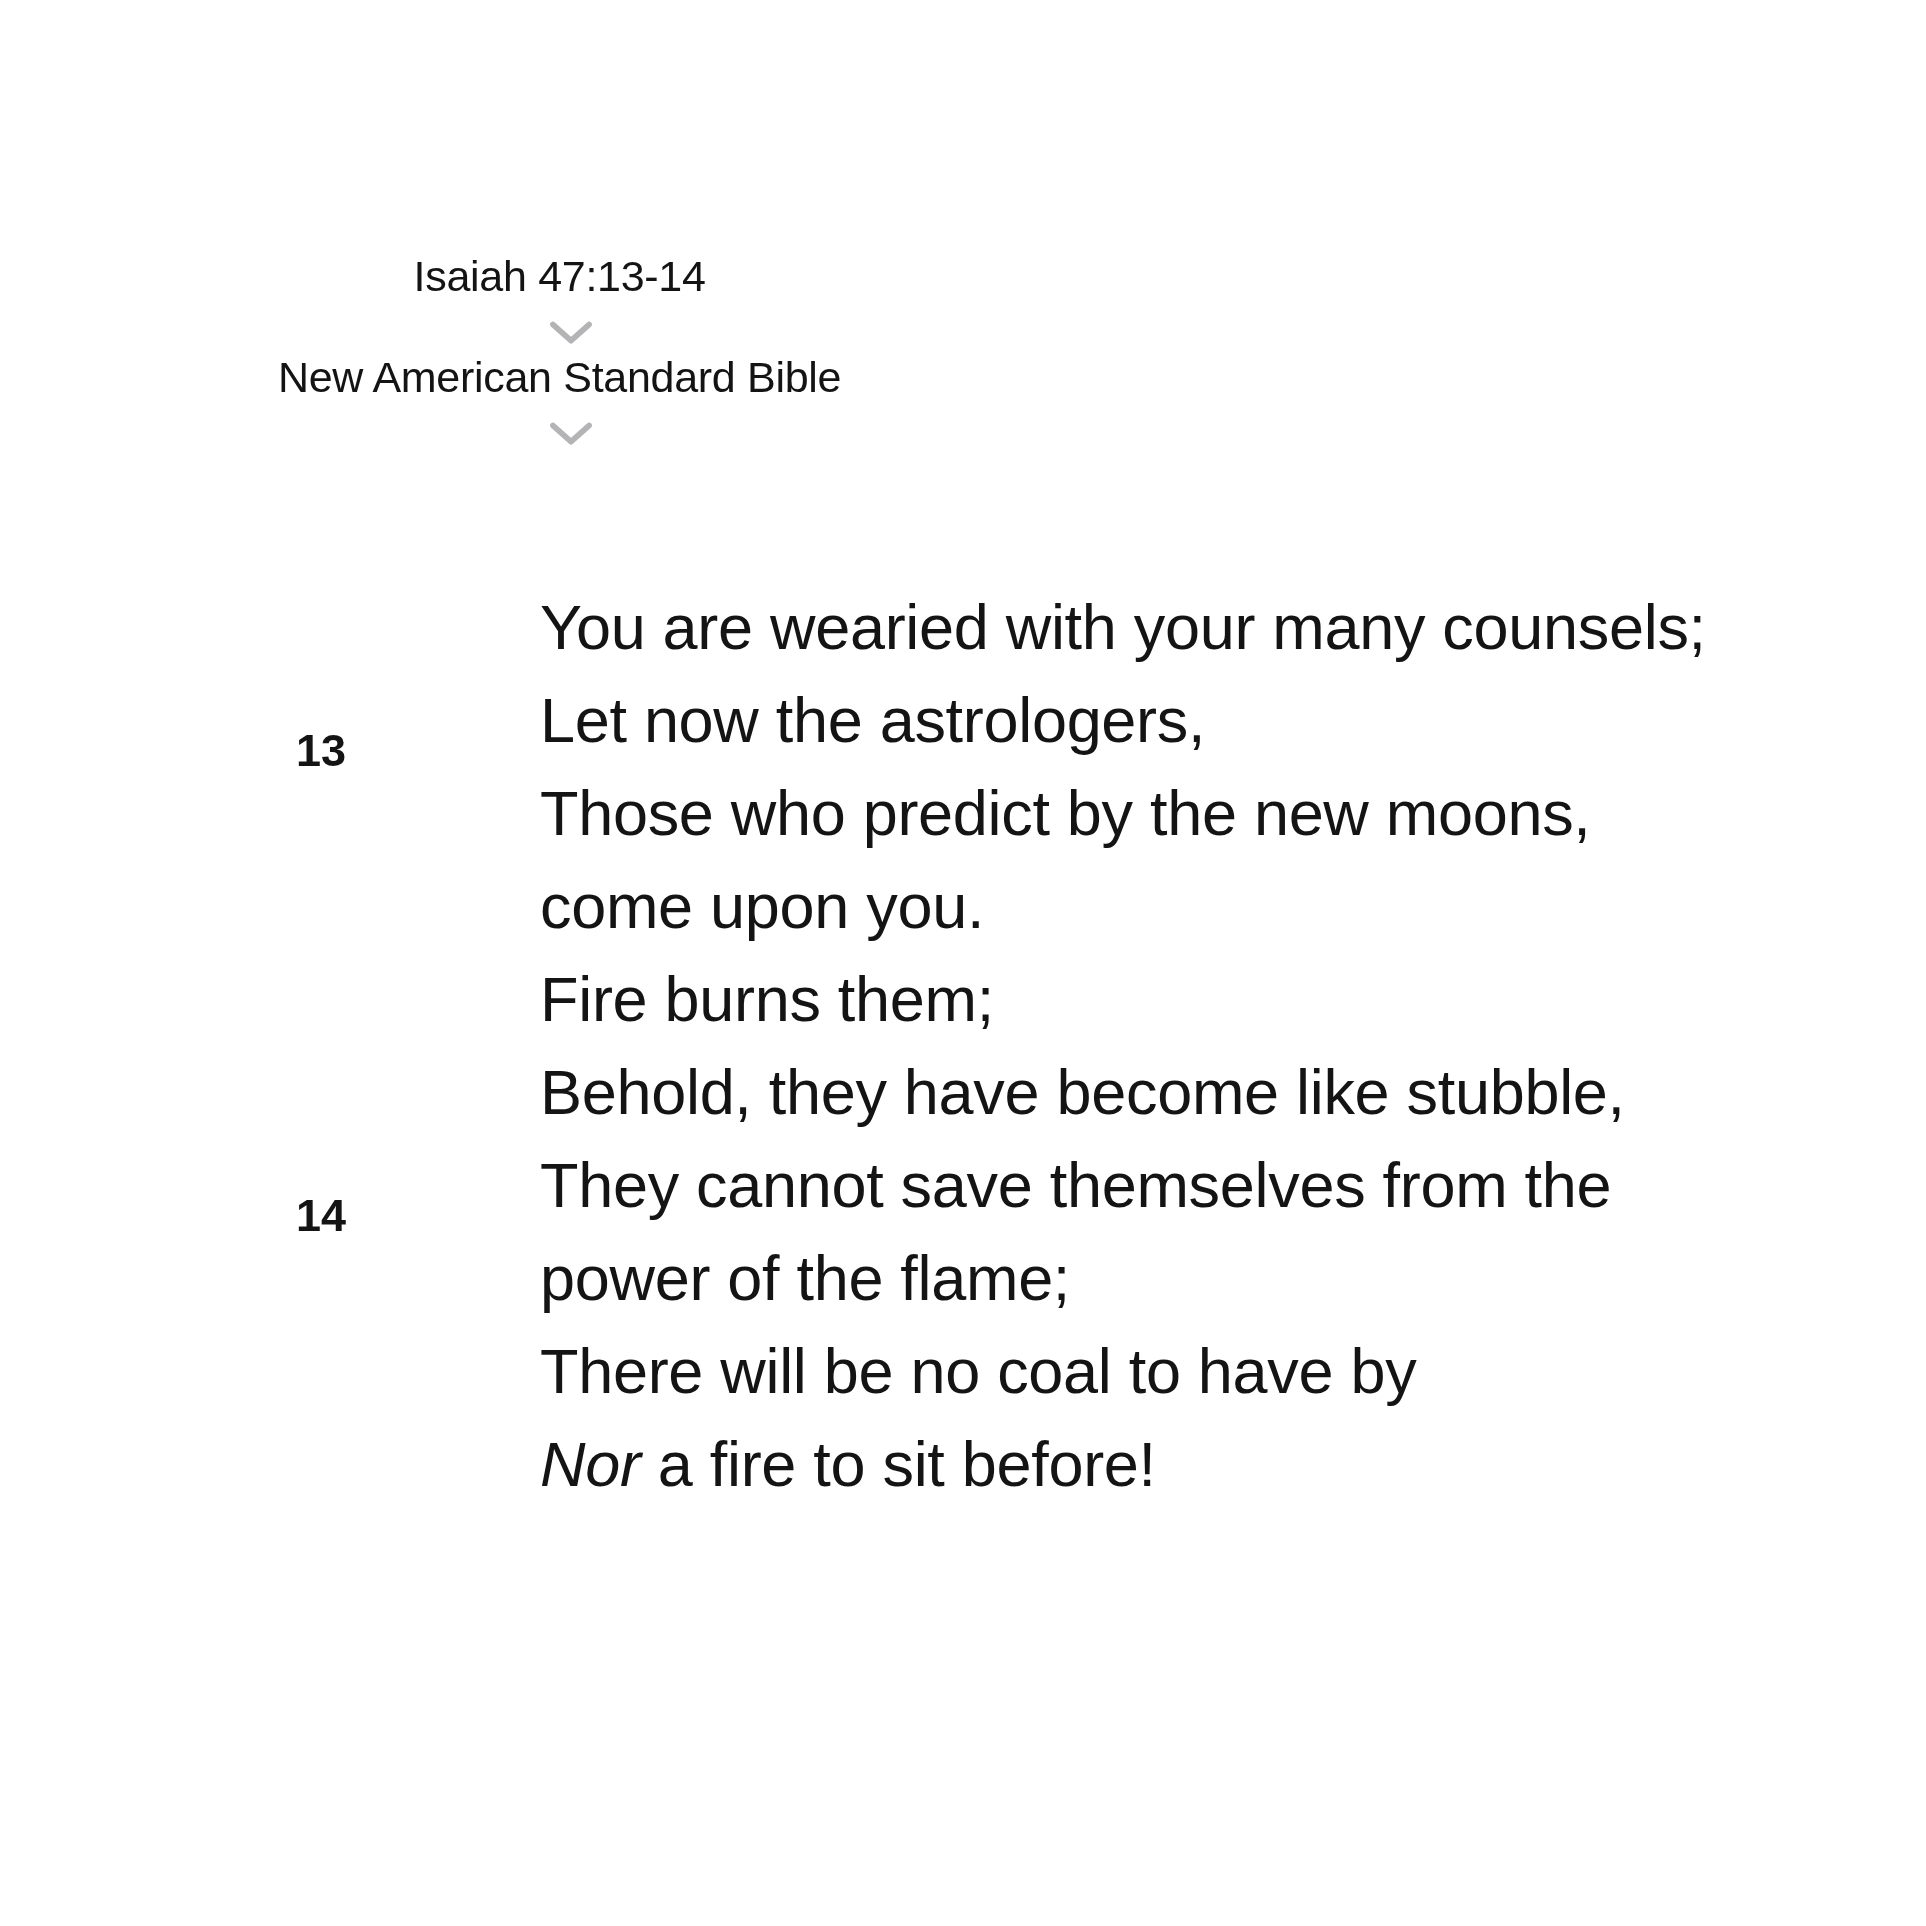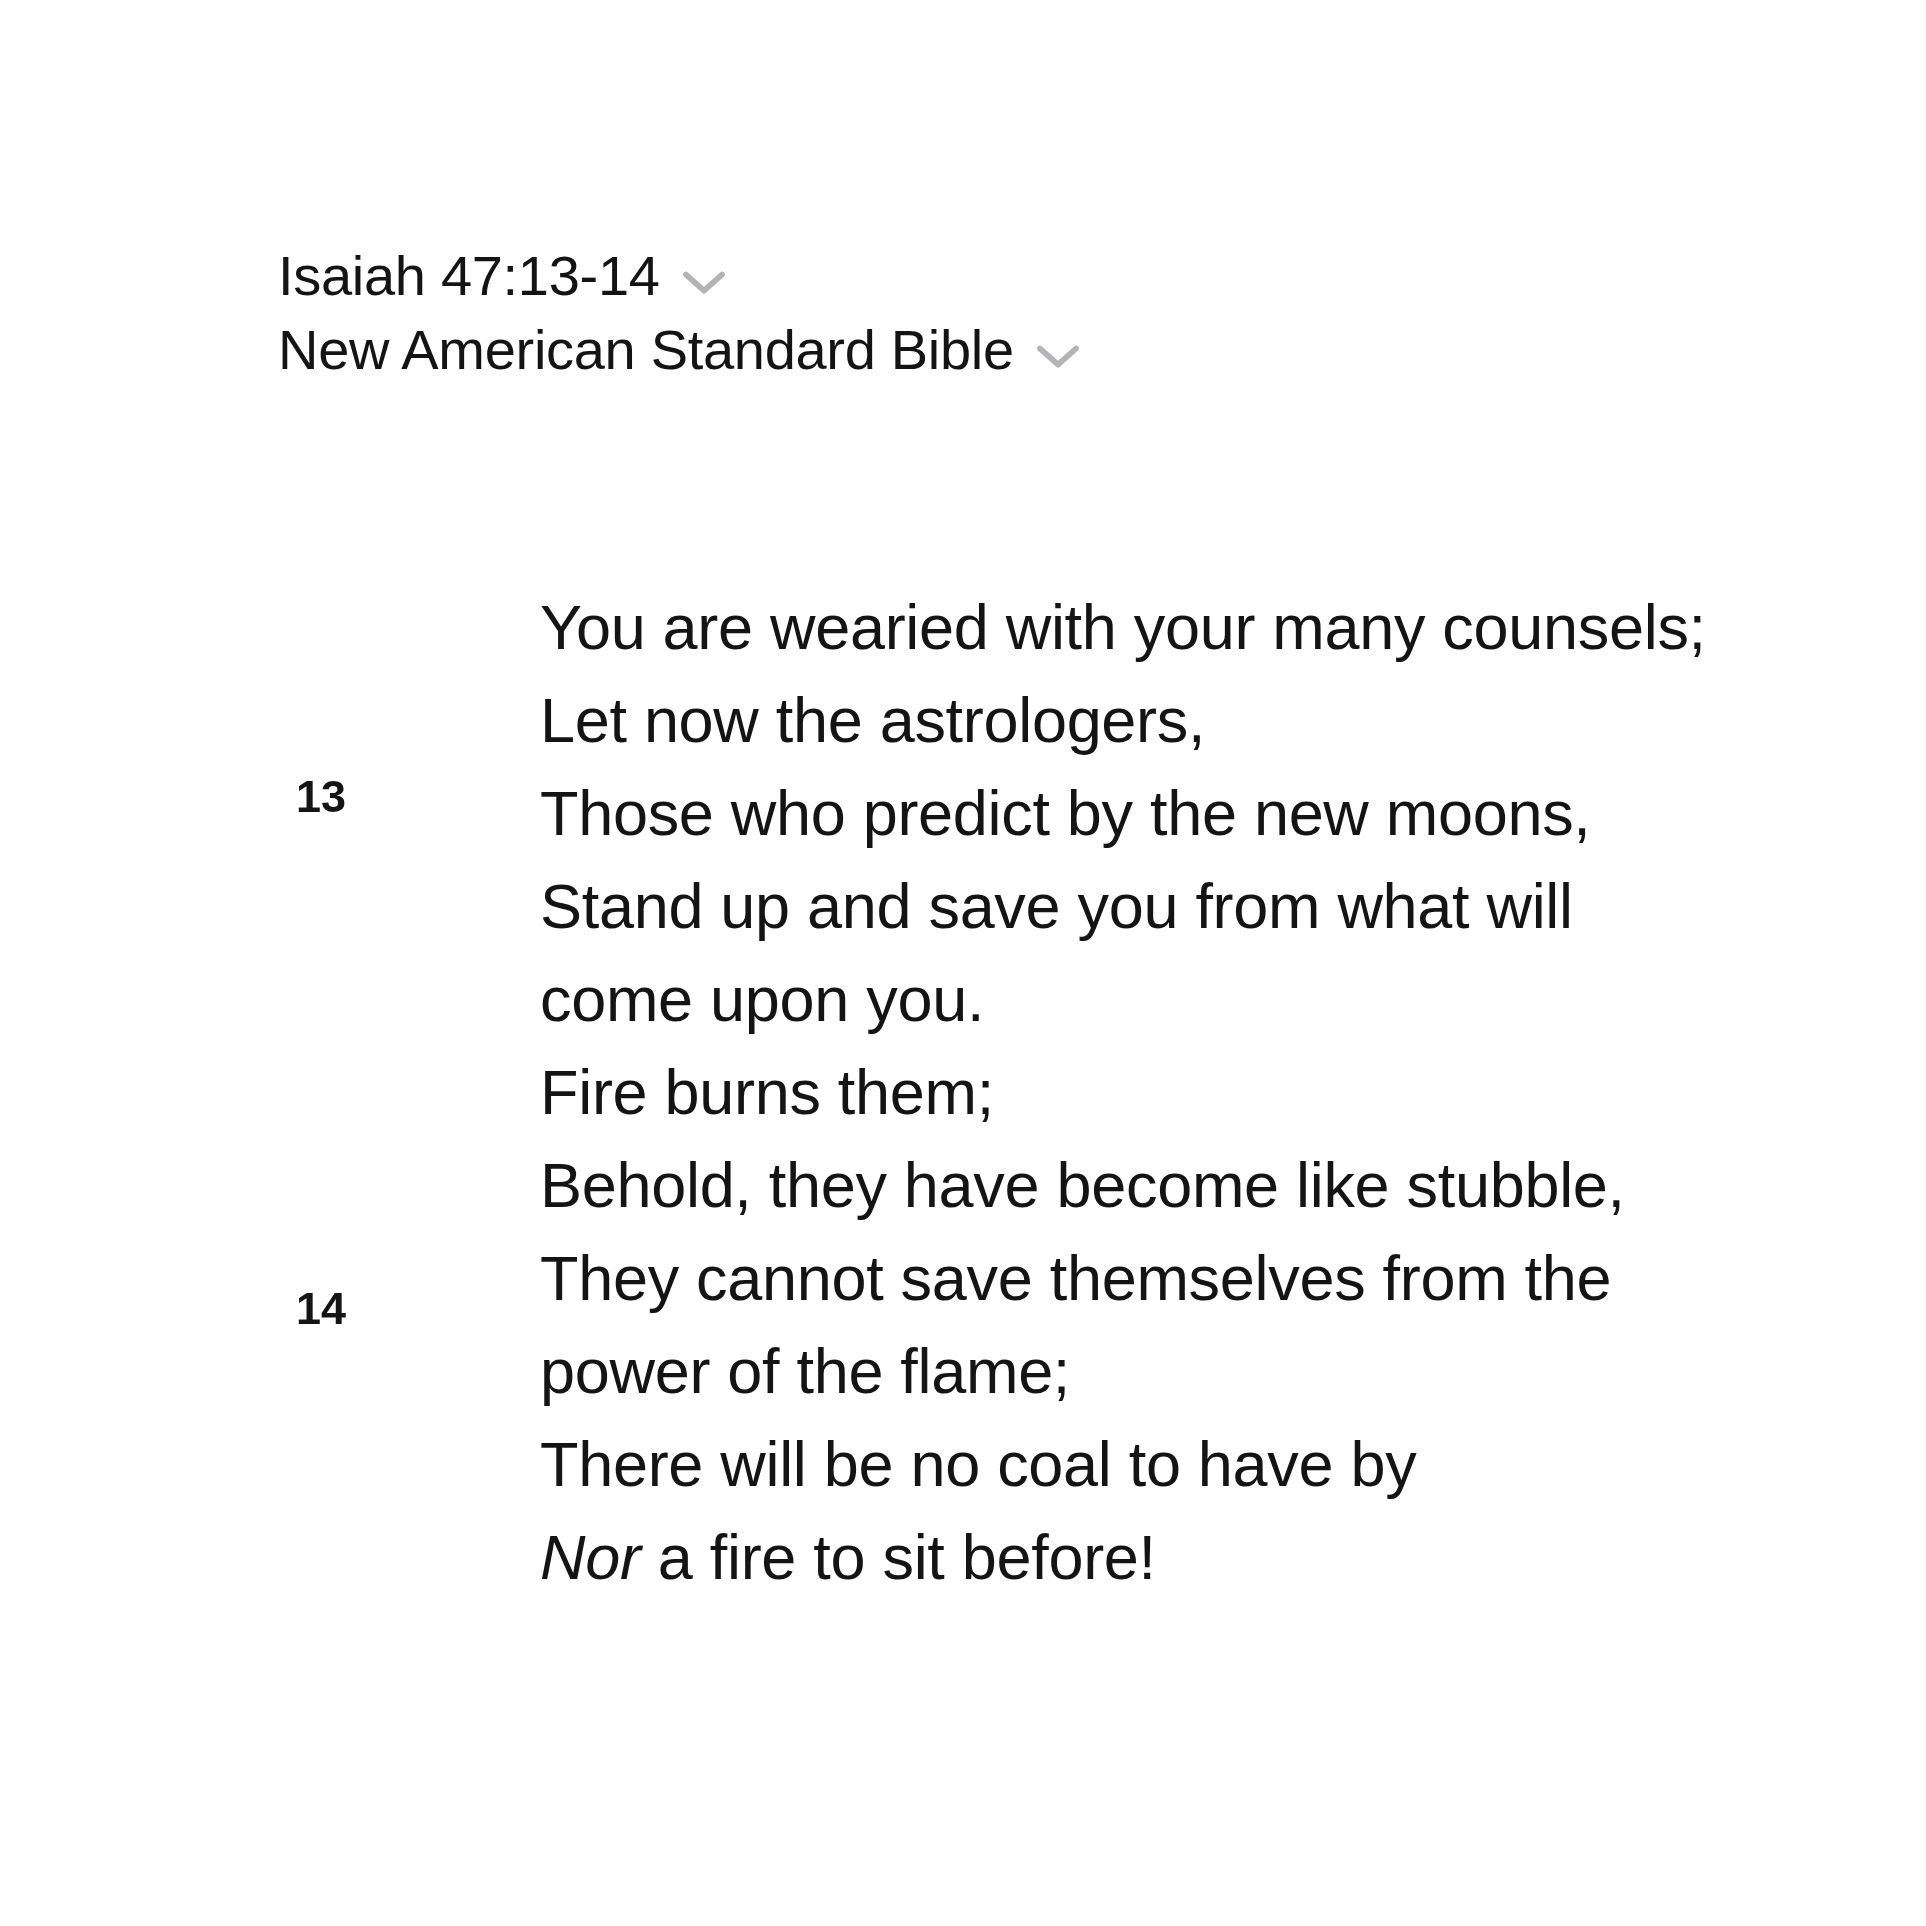--- a/index.html
+++ b/index.html
@@ -21,24 +21,25 @@
 
   
   .header {
     position: absolute;
     left: 278px;
     top: 239px;
   }
   .header-row {
     display: flex;
     align-items: center;
-    font-size: 56px;
+    font-size: 43px;
     line-height: 74px;
     letter-spacing: -0.3px;
     cursor: pointer;
+    flex-direction: column;
   }
   .header-text {
     color: #141414;
     white-space: nowrap;
   }
   .chevron {
     display: inline-flex;
     margin-left: 22px;
     transform: translateY(6.4px);
   }
@@ -104,21 +105,20 @@
   </header>
 
   <main class="passage">
 
     <div class="verse">
       <span class="vnum">13</span>
       <div class="vlines">
         <div class="vline">You are wearied with your many counsels;</div>
         <div class="vline">Let now the astrologers,</div>
         <div class="vline">Those who predict by the new moons,</div>
-        <div class="vline">Stand up and save you from what will</div>
         <div class="vline">come upon you.</div>
       </div>
     </div>
 
     <div class="verse">
       <span class="vnum">14</span>
       <div class="vlines">
         <div class="vline">Fire burns them;</div>
         <div class="vline">Behold, they have become like stubble,</div>
         <div class="vline">They cannot save themselves from the</div>

